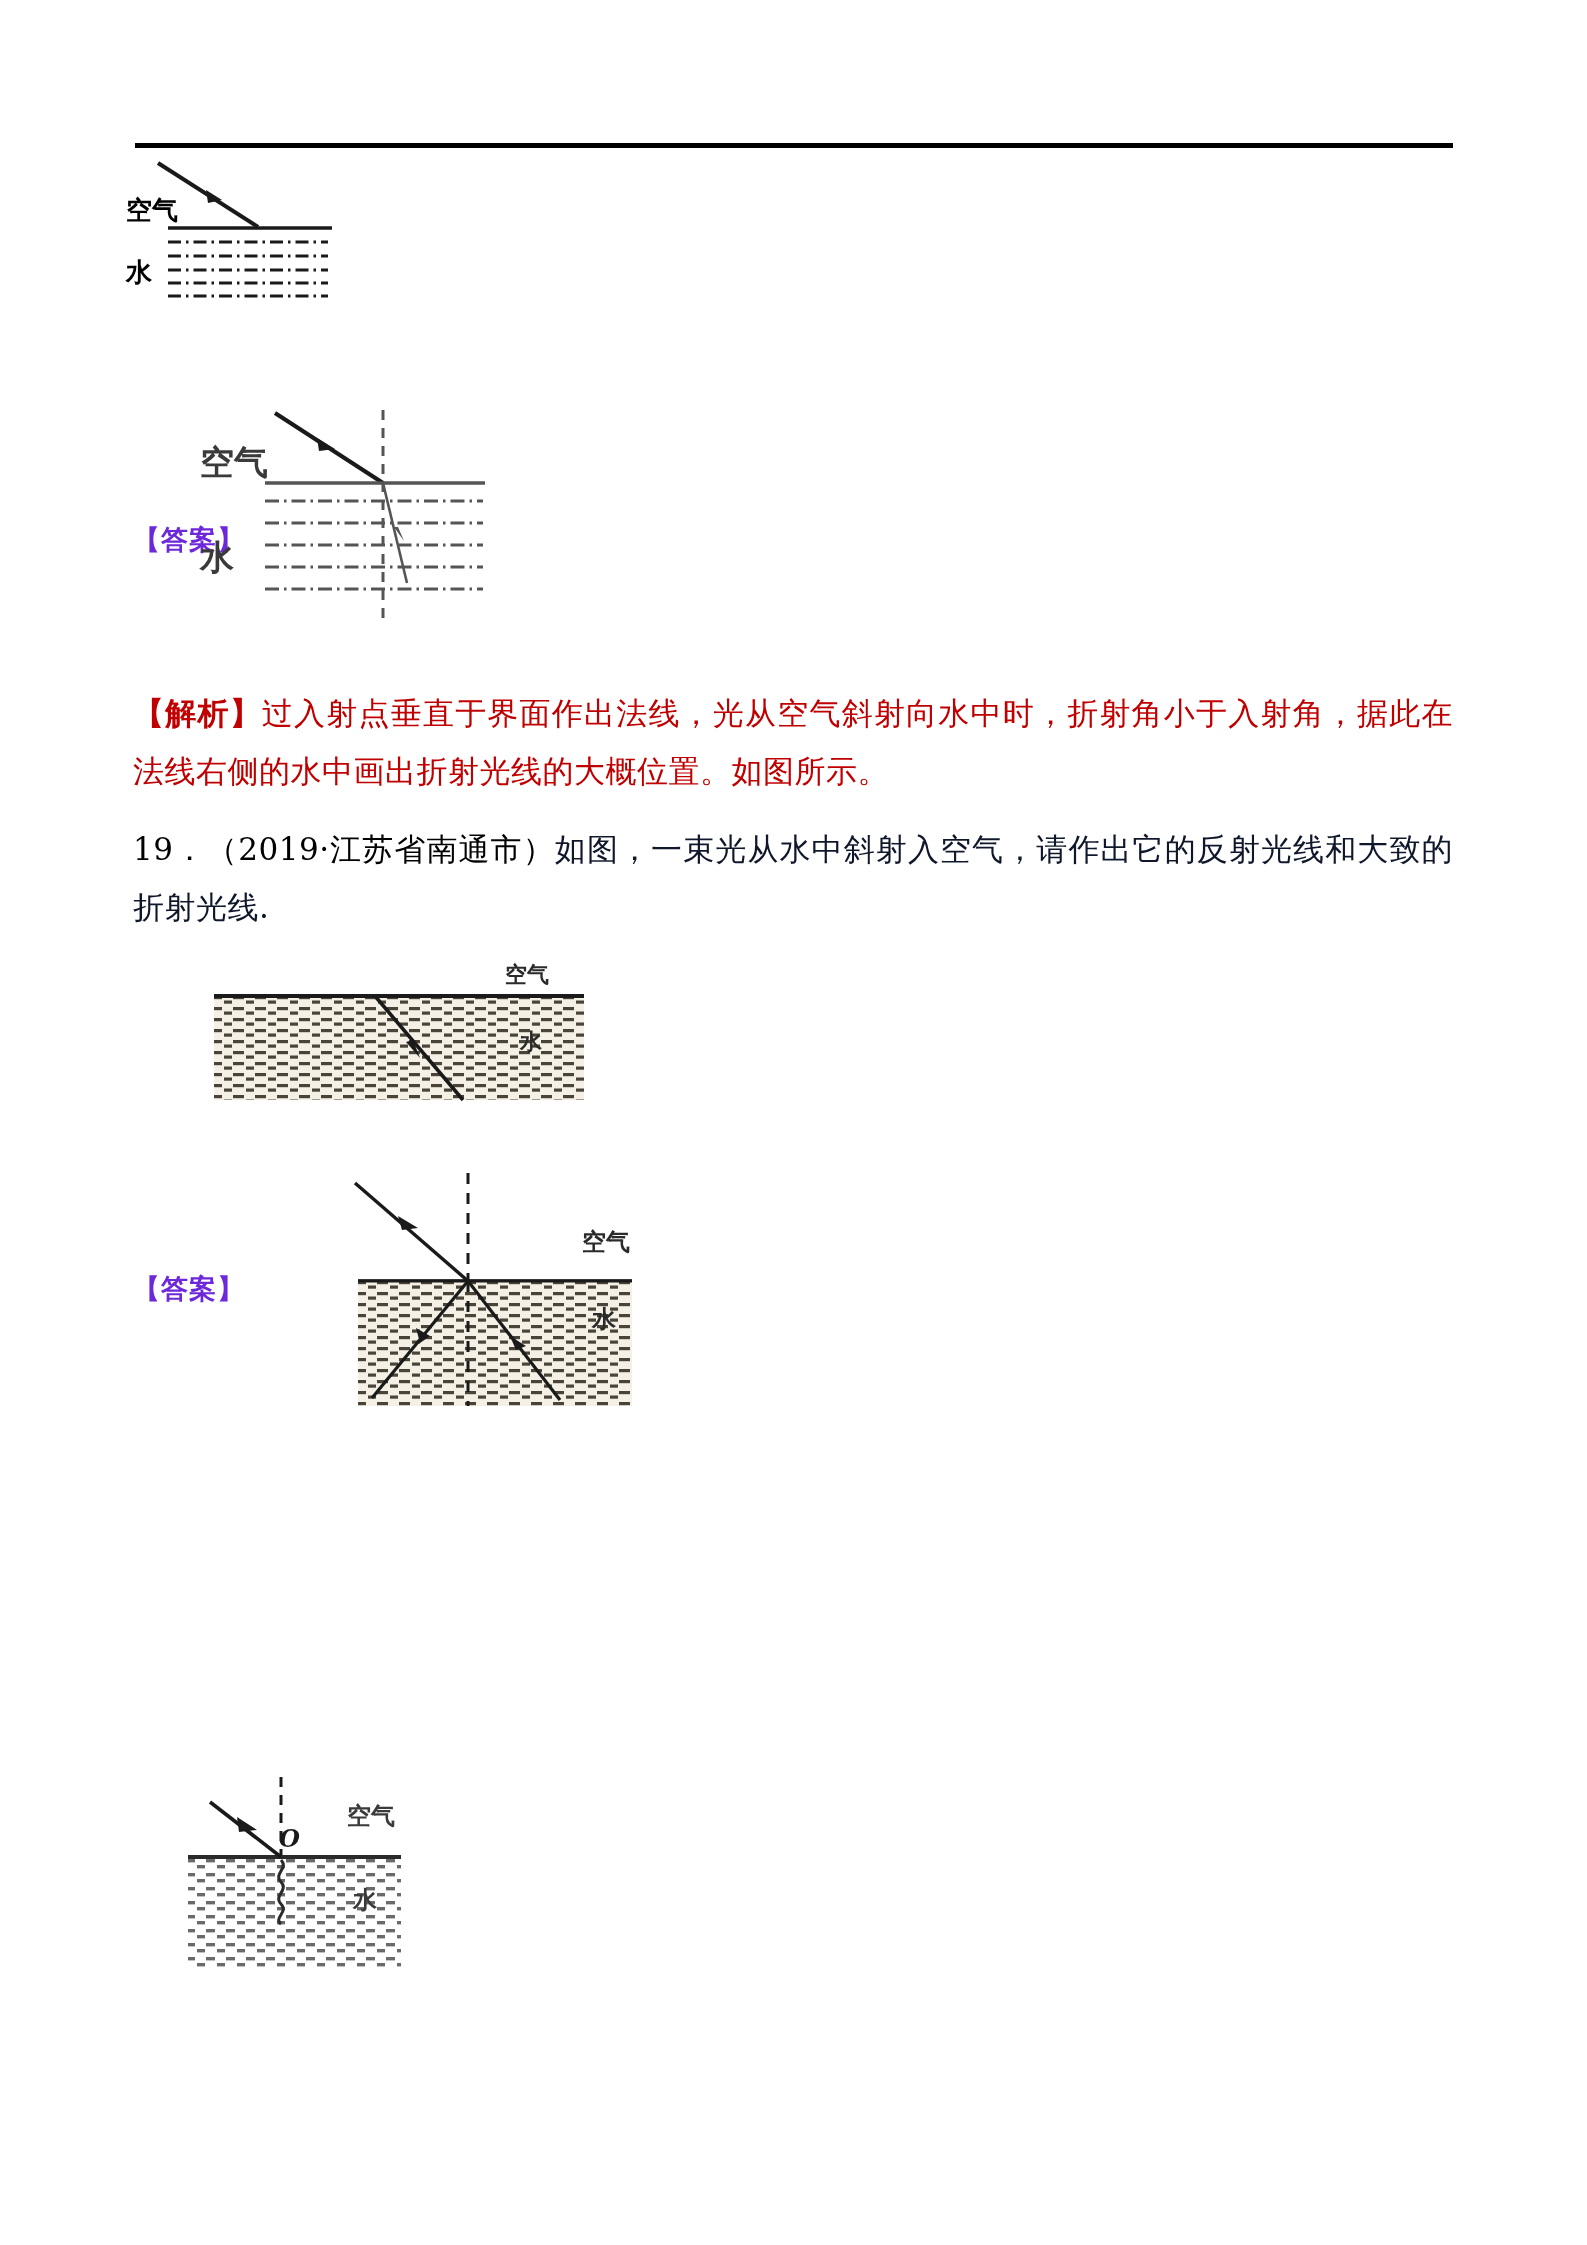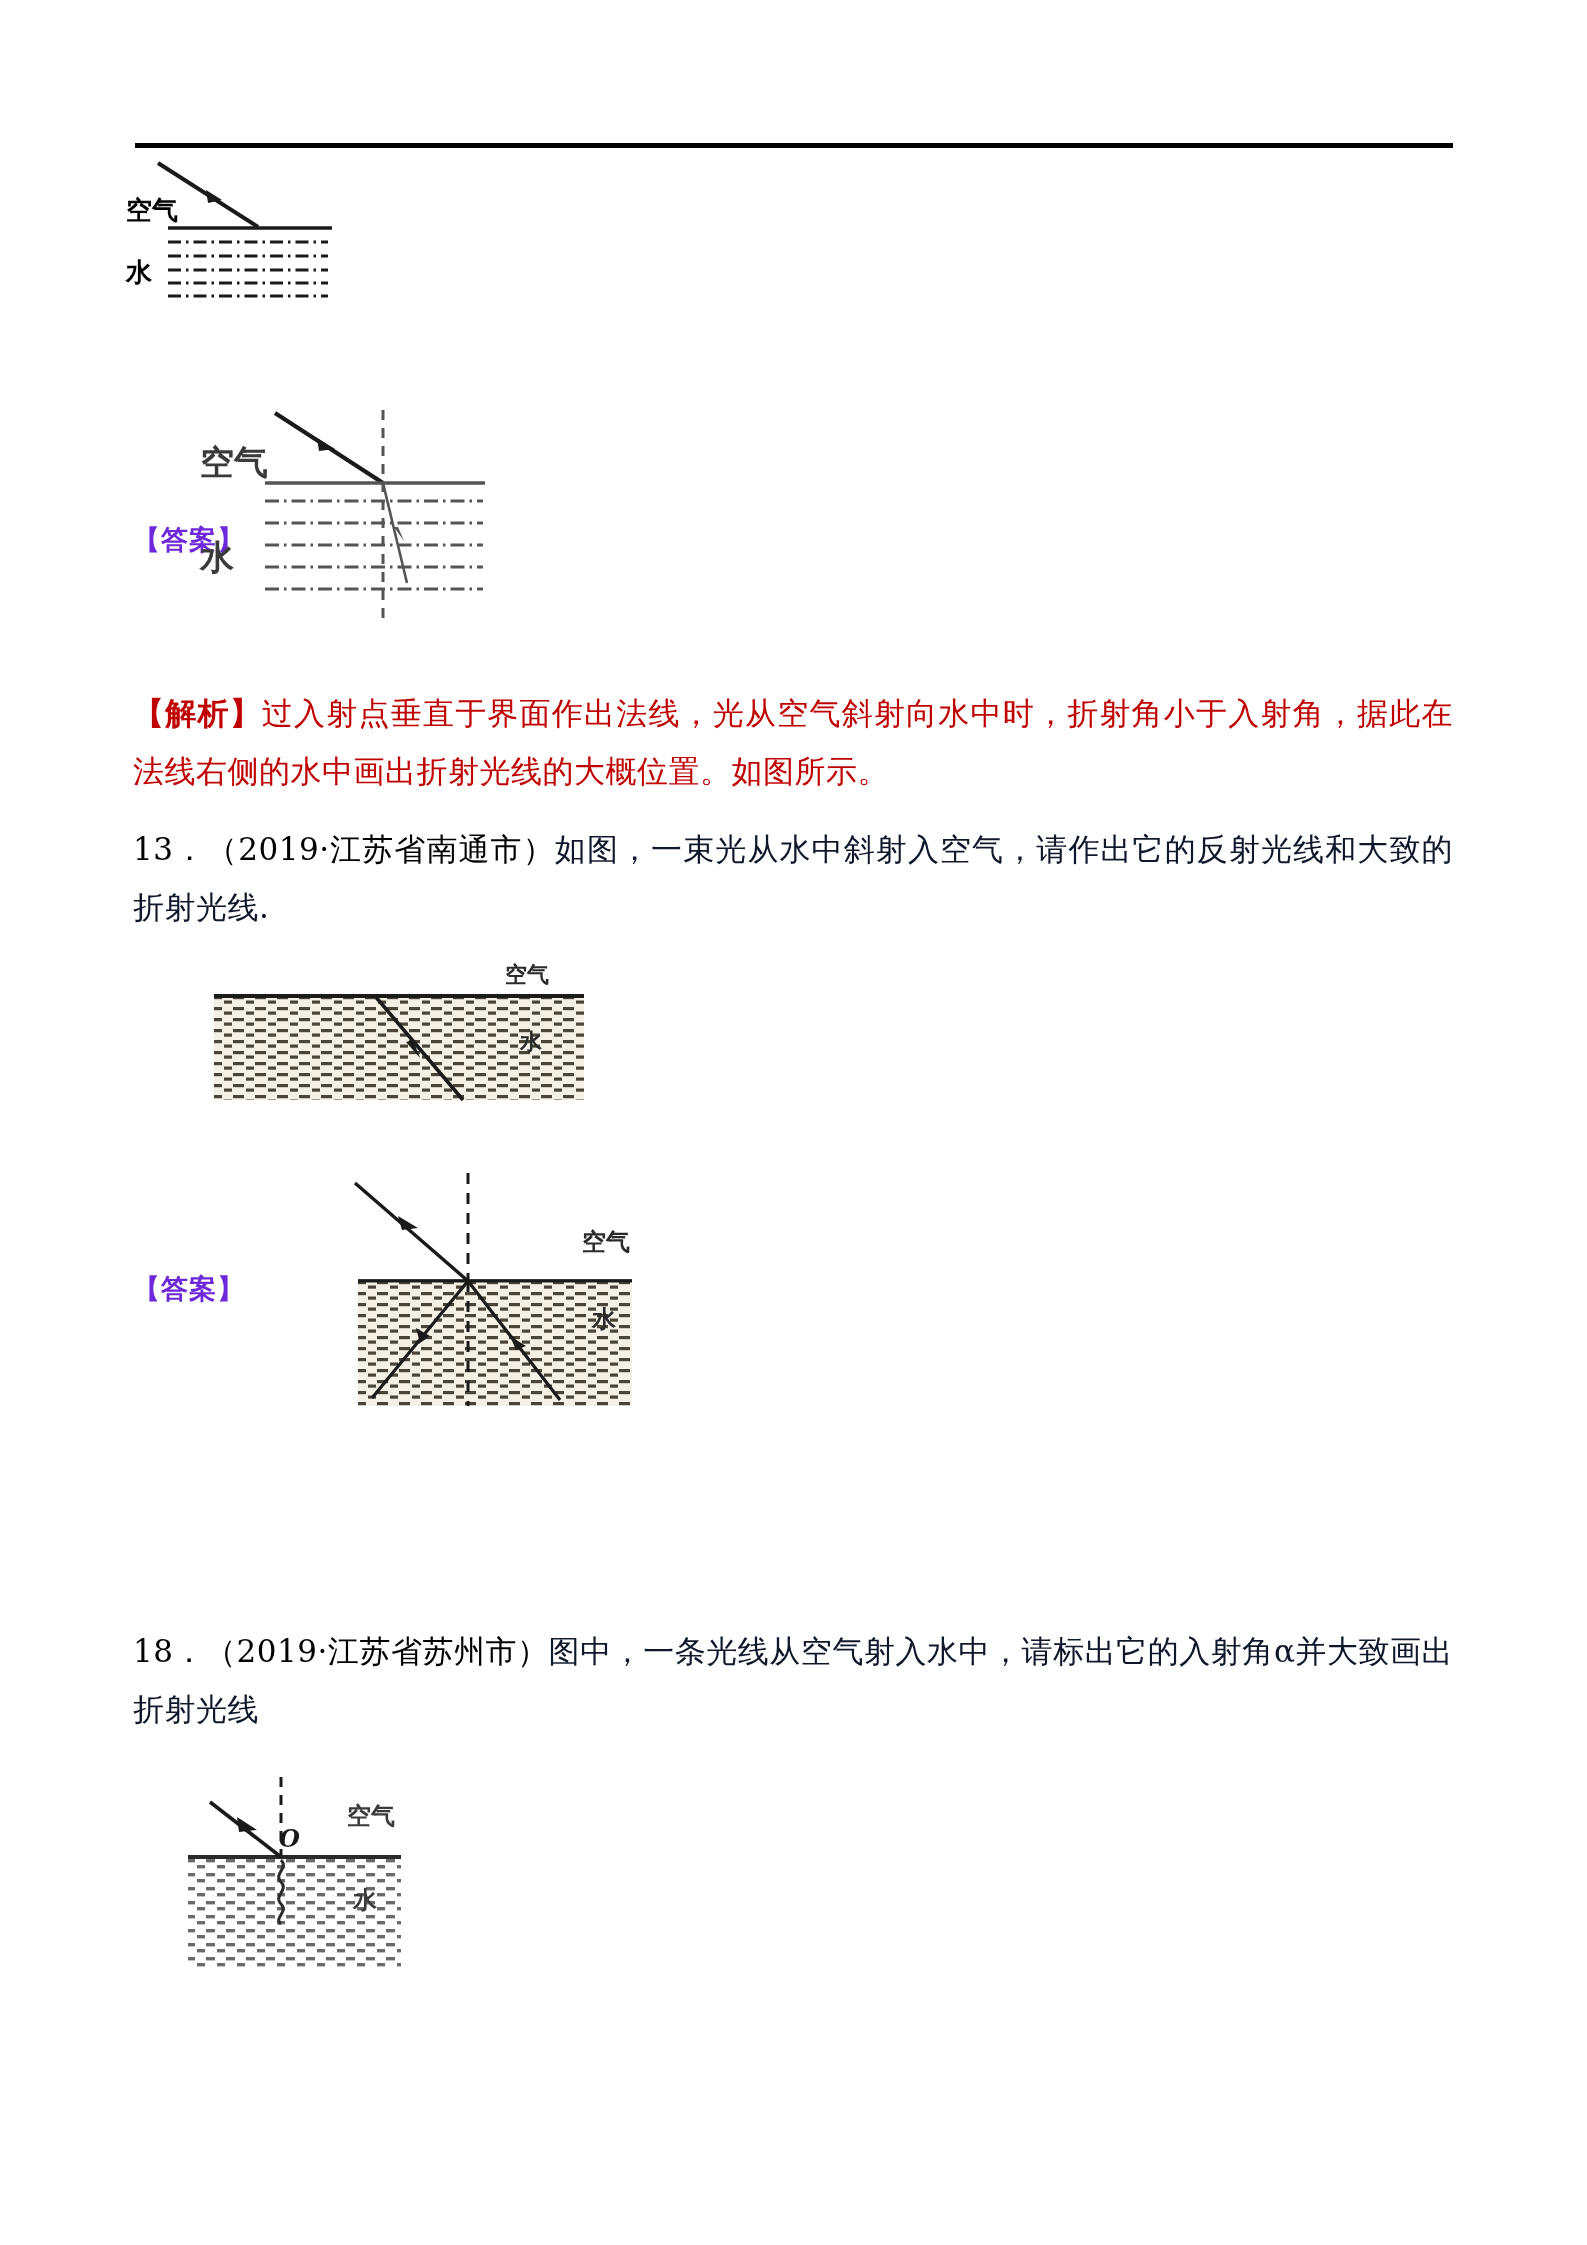--- a/index.html
+++ b/index.html
@@ -127,21 +127,21 @@
     </svg>
     <div style="position:absolute; left:-55px; top:35px; font-size:34px; font-weight:700; font-family:'DejaVu Sans','Liberation Sans',sans-serif; color:#3a3a3a;">空气</div>
     <div style="position:absolute; left:-55px; top:130px; font-size:34px; font-weight:700; font-family:'DejaVu Sans','Liberation Sans',sans-serif; color:#3a3a3a;">水</div>
   </div>
 
   <div class="para red" style="left:133px; top:684px; width:1320px;">
     <span class="tagbox">【解析】</span><span>过入射点垂直于界面作出法线，光从空气斜射向水中时，折射角小于入射角，据此在法线右侧的水中画出折射光线的大概位置。如图所示。</span>
   </div>
 
   <div class="para" style="left:133px; top:820px; width:1320px;">
-    <span class="qnum">13．</span><span class="qsrc">（2019·江苏省南通市）</span><span class="black">如图，一束光从水中斜射入空气，请作出它的反射光线和大致的折射光线.</span>
+    <span class="qnum">19．</span><span class="qsrc">（2019·江苏省南通市）</span><span class="black">如图，一束光从水中斜射入空气，请作出它的反射光线和大致的折射光线.</span>
   </div>
 
   <div class="fig" style="left:210px; top:982px;">
     <svg width="390" height="120" viewBox="0 0 390 120" xmlns="http://www.w3.org/2000/svg">
       <defs>
         <pattern id="waterhatchA" width="22" height="11" patternUnits="userSpaceOnUse">
           <rect width="22" height="11" fill="#f4f0e6"></rect>
           <rect x="1" y="3" width="11" height="3.2" fill="#4a4438"></rect>
           <rect x="14" y="7.5" width="11" height="3.2" fill="#4a4438"></rect>
         </pattern>
@@ -187,23 +187,20 @@
       <line x1="158" y1="113" x2="250" y2="232" stroke="#1a1a1a" stroke-width="3.2"></line>
       <polygon points="200,168 216,178 206,182" fill="#1a1a1a"></polygon>
 
       <line x1="48" y1="113" x2="322" y2="113" stroke="#1a1a1a" stroke-width="3.2"></line>
     </svg>
     <div style="position:absolute; left:272px; top:58px; font-size:24px; font-weight:700; font-family:'DejaVu Sans','Liberation Sans',sans-serif; color:#2a2a2a;">空气</div>
     <div style="position:absolute; left:282px; top:135px; font-size:24px; font-weight:700; font-family:'DejaVu Sans','Liberation Sans',sans-serif; color:#2a2a2a;">水</div>
   </div>
 
 
-  <div class="para" style="left:133px; top:1622px; width:1320px;">
-    <span class="qnum">18．</span><span class="qsrc">（2019·江苏省苏州市）</span><span class="black">图中，一条光线从空气射入水中，请标出它的入射角α并大致画出折射光线</span>
-  </div>
 
   <div class="fig" style="left:185px; top:1772px;">
     <svg width="300" height="200" viewBox="0 0 300 200" xmlns="http://www.w3.org/2000/svg">
       <defs>
         <pattern id="waterhatchC" width="20" height="14" patternUnits="userSpaceOnUse">
           <rect width="20" height="14" fill="#ffffff"></rect>
           <rect x="1" y="3" width="9" height="3.4" fill="#6a6a6a"></rect>
           <rect x="12" y="9" width="9" height="3.4" fill="#6a6a6a"></rect>
         </pattern>
       </defs>

